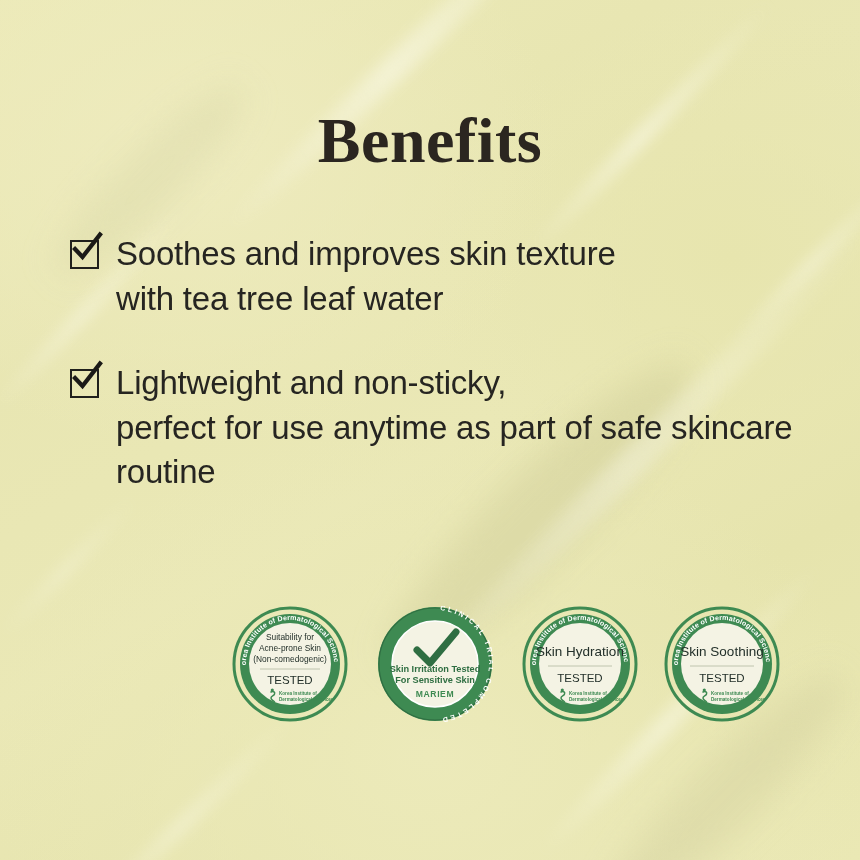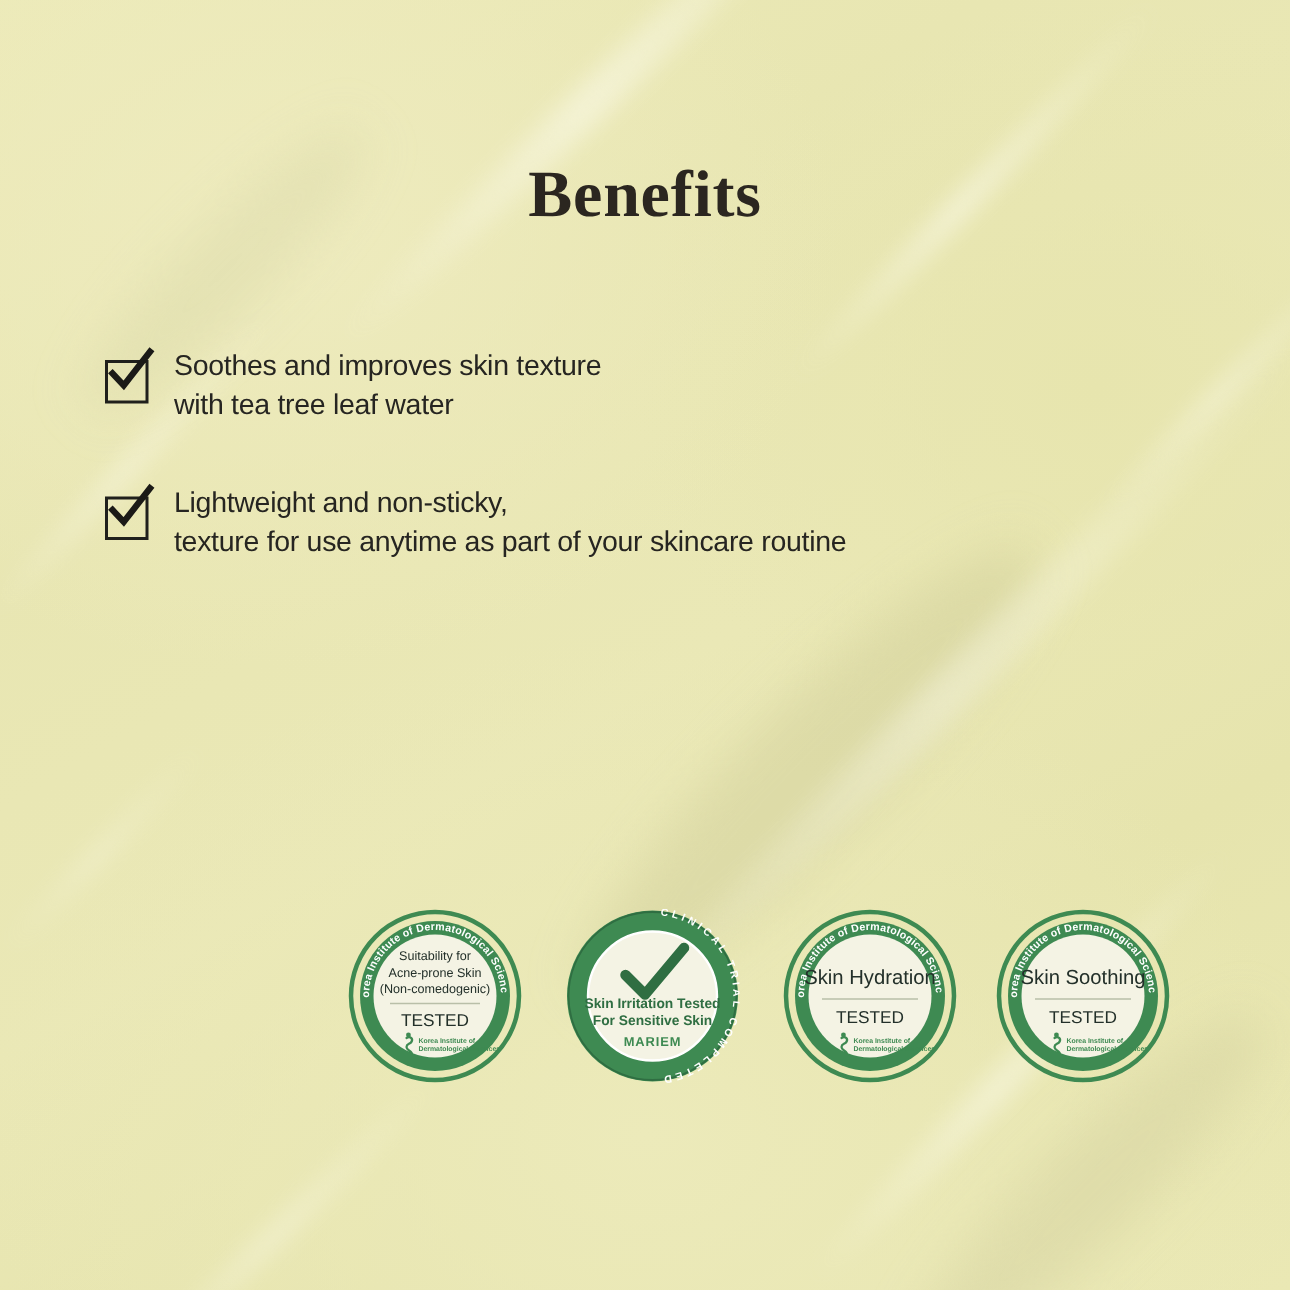--- a/index.html
+++ b/index.html
@@ -56,21 +56,21 @@
 
   
   .title {
     position: absolute;
     left: 0;
     right: 0;
     top: 104px;
     text-align: center;
     font-family: "Liberation Serif", "DejaVu Serif", serif;
     font-weight: bold;
-    font-size: 44px;
+    font-size: 64px;
     letter-spacing: 0.5px;
     color: #2b2620;
   }
 
   
   .benefits {
     position: absolute;
     left: 70px;
     top: 232px;
     width: 740px;
@@ -92,21 +92,21 @@
   }
   .checkbox svg {
     position: absolute;
     left: -2px;
     top: -10px;
     width: 34px;
     height: 34px;
     overflow: visible;
   }
   .benefit-text {
-    font-size: 19px;
+    font-size: 33px;
     line-height: 1.35;
     color: #262521;
     letter-spacing: -0.2px;
     white-space: pre-line;
   }
 
   
   .cert-row {
     position: absolute;
     left: 0;
@@ -170,21 +170,21 @@
 with tea tree leaf water</span>
     </div>
 
     <div class="benefit">
       <span class="checkbox">
         <svg viewBox="0 0 34 34" aria-hidden="true">
           <path d="M5 17 L12.5 25 L30 2.5" fill="none" stroke="#1b1a17" stroke-width="4.2" stroke-linecap="square" stroke-linejoin="miter"></path>
         </svg>
       </span>
       <span class="benefit-text">Lightweight and non-sticky,
-texture for use anytime as part of your skincare routine</span>
+perfect for use anytime as part of safe skincare routine</span>
     </div>
 
 
   </div>
 
   <div class="cert-row">
 
 
     <div class="badge badge-1">
       <svg viewBox="0 0 116 116" aria-hidden="true">

